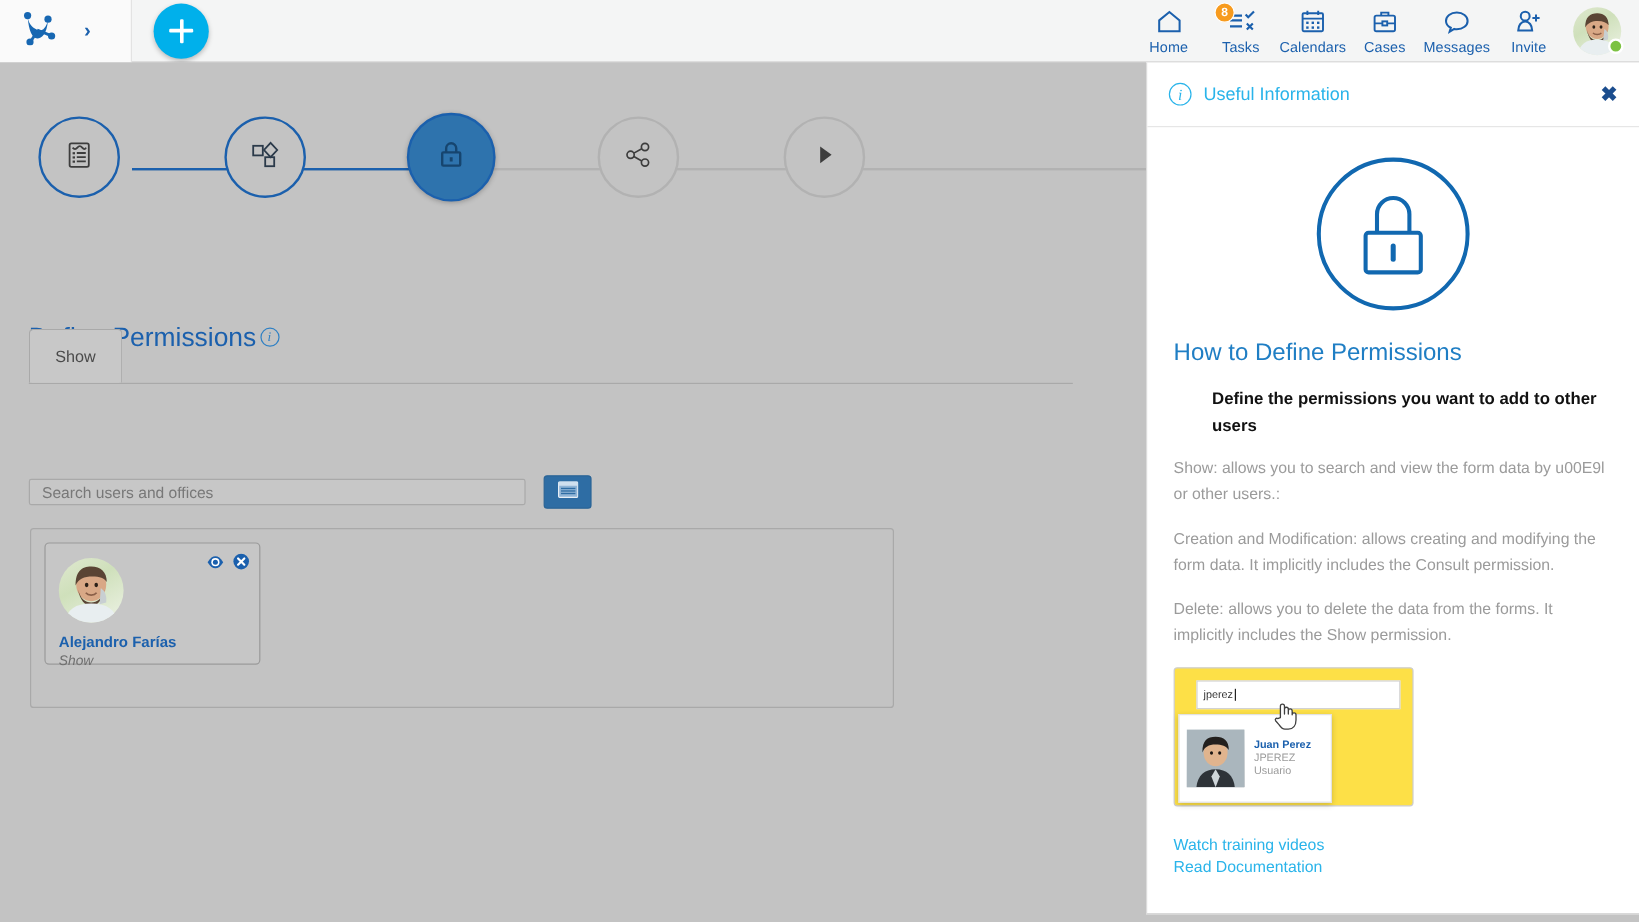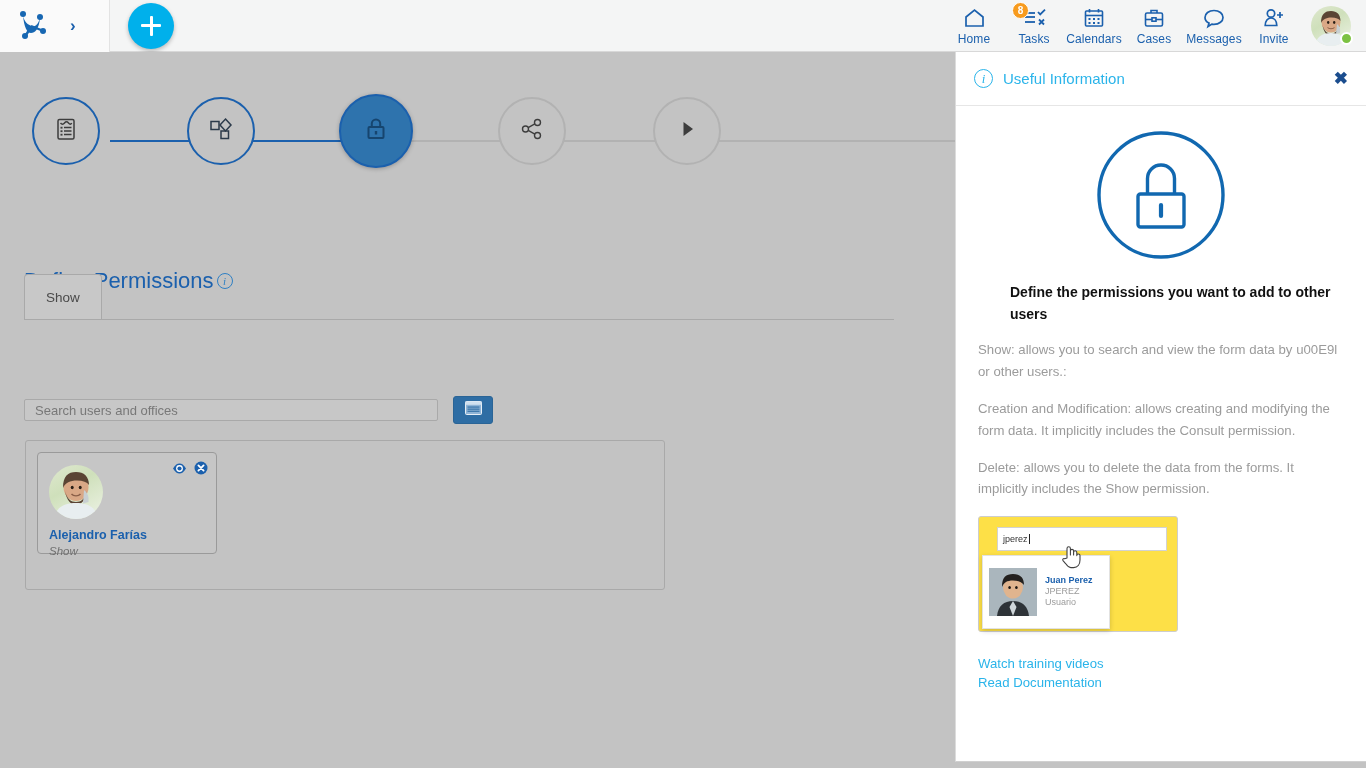--- a/index.html
+++ b/index.html
@@ -159,21 +159,21 @@
   .list-btn {
     width: 40px; height: 28px; border-radius: 3px;
     background: #2e6da4; border: 1px solid #2a6496;
     display: flex; align-items: center; justify-content: center;
     cursor: pointer;
   }
 
   
   .dropzone {
     position: absolute; left: 25px; top: 388px;
-    width: 640px; height: 150px;
+    width: 720px; height: 150px;
     border: 1px solid #a9a9a9; border-radius: 3px; padding-left: 40px;
   }
   .user-card {
     position: absolute; left: 11px; top: 11px;
     width: 180px; height: 102px;
     border: 1px solid #9a9a9a; border-radius: 4px;
     background: #c6c6c6;
   }
   .uc-avatar {
     position: absolute; left: 11px; top: 12px;
@@ -536,20 +536,21 @@
       <span>
         <svg width="134" height="134" viewBox="0 0 134 134" fill="none">
           <circle cx="67" cy="67" r="62" stroke="#1168b0" stroke-width="3.4"></circle>
           <rect x="44" y="66" width="46" height="33" rx="2.5" stroke="#1168b0" stroke-width="3.4"></rect>
           <path d="M53.5 66 V50.5 a13.5 13.5 0 0 1 27 0 V66" stroke="#1168b0" stroke-width="3.4"></path>
           <path d="M67 77 V88" stroke="#1168b0" stroke-width="4.2" stroke-linecap="round"></path>
         </svg>
       </span>
     </div>
 
+    <div class="panel-h1">How to Define Permissions</div>
     <div class="panel-h2">Define the permissions you want to add to other users</div>
 
     <p class="panel-p">Show: allows you to search and view the form data by u00E9l or other users.:</p>
     <p class="panel-p">Creation and Modification: allows creating and modifying the form data. It implicitly includes the Consult permission.</p>
     <p class="panel-p">Delete: allows you to delete the data from the forms. It implicitly includes the Show permission.</p>
 
     <div class="example-box">
       <div class="ex-input">
         <span>jperez</span>
           <span class="ex-caret"></span>

